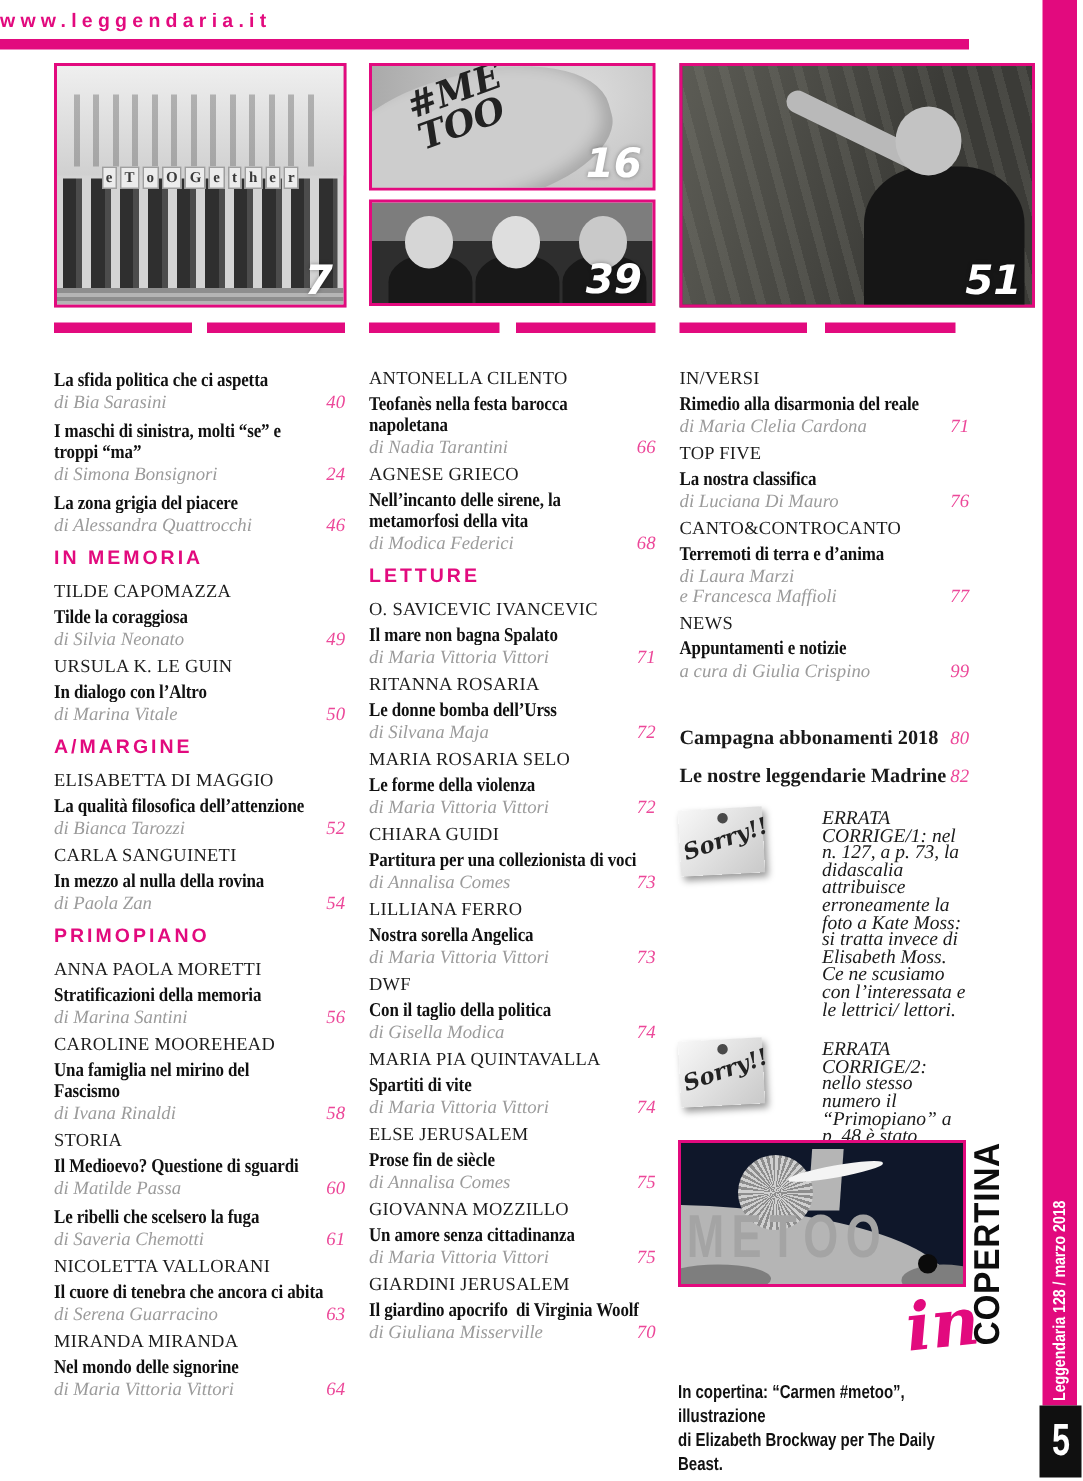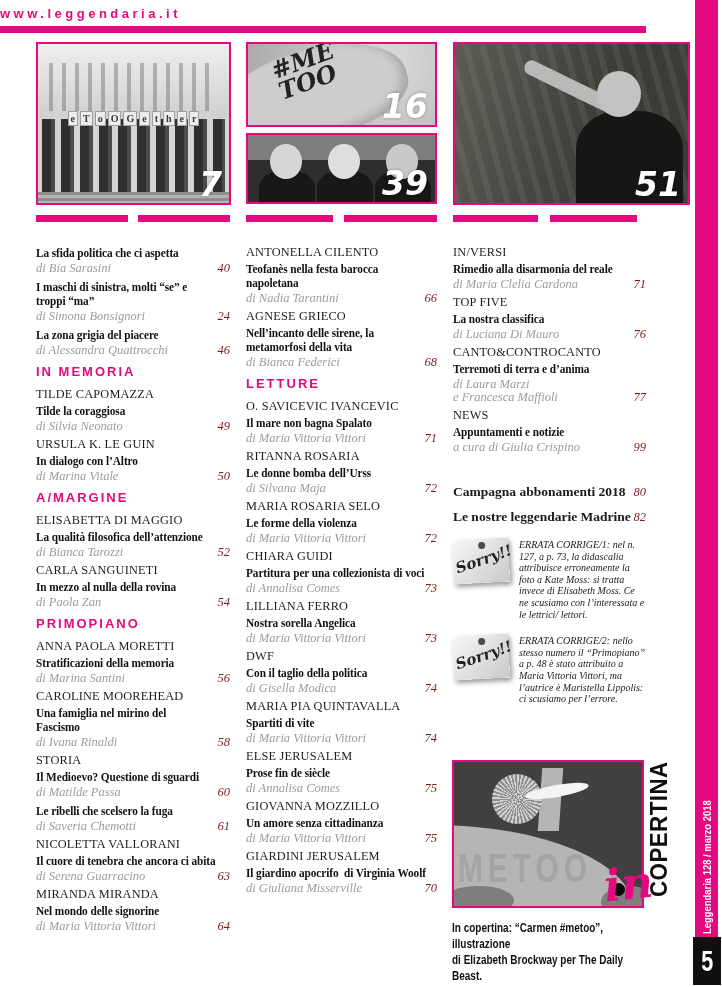--- a/index.html
+++ b/index.html
@@ -17,21 +17,21 @@
        transform-origin:0 0;transform:rotate(-90deg) scale(.82,1);white-space:nowrap;
        font-family:"Liberation Sans",sans-serif;font-weight:bold;font-size:11.5px;color:#fff;}
   .pagenum-box{position:absolute;left:693px;top:937px;width:28px;height:48px;background:#101010;
        display:flex;align-items:center;justify-content:center;}
   .pagenum-box span{color:#fff;font-family:"Liberation Sans",sans-serif;font-weight:bold;
        font-size:30px;transform:scaleX(.72);}
 
   
   .photo{position:absolute;border:2px solid var(--accent);box-sizing:border-box;overflow:hidden;}
   .photo-num{position:absolute;right:7px;bottom:2px;color:#fff;font-family:"DejaVu Sans",sans-serif;
-       font-weight:bold;font-style:italic;font-size:33px;line-height:1;text-shadow:0 0 3px rgba(0,0,0,.35);}
+       font-weight:bold;font-style:italic;font-size:27px;line-height:1;text-shadow:0 0 3px rgba(0,0,0,.35);}
   #photo7{left:36px;top:42px;width:195px;height:163px;background:#d4d4d4;}
   .p7-building{position:absolute;top:0;left:0;right:0;height:46%;
        background:linear-gradient(#efefef,#d0d0d0);}
   .p7-cols{position:absolute;top:12%;left:6%;right:6%;height:30%;
        background:repeating-linear-gradient(90deg,rgba(110,110,110,.45) 0 4px,transparent 4px 13px);}
   .p7-crowd{position:absolute;bottom:7%;left:2%;right:2%;height:46%;
        background:repeating-linear-gradient(90deg,#2f2f2f 0 9px,#4c4c4c 9px 13px,transparent 13px 19px);}
   .p7-steps{position:absolute;bottom:0;left:0;right:0;height:7%;
        background:repeating-linear-gradient(#8e8e8e 0 3px,#b5b5b5 3px 6px);}
   .p7-letters{position:absolute;top:42%;left:3%;right:3%;display:flex;gap:2px;justify-content:center;}
@@ -65,38 +65,38 @@
   #col-mid{left:246px;width:191px;}
   #col-right{left:453px;width:193px;}
   .sec{font-family:"Liberation Sans",sans-serif;font-weight:bold;font-size:13px;line-height:15px;
        letter-spacing:2px;color:var(--accent);margin:7px 0 9px;}
   .cat{font-size:12.3px;line-height:13px;color:#1c1c1c;letter-spacing:.2px;margin:0 0 3px;white-space:nowrap;}
   .entry{margin-bottom:5px;}
   .entry .t{font-weight:bold;font-size:13px;line-height:14px;color:#111;margin-bottom:2px;
        white-space:pre;transform:scaleX(.87);transform-origin:0 50%;letter-spacing:-.1px;}
   .row{display:flex;justify-content:space-between;align-items:baseline;
        font-style:italic;font-size:12.5px;line-height:13px;color:#9b9b9b;}
-  .pg{font-style:italic;color:#7f1d1d;}
+  .pg{font-style:italic;color:#ec4899;}
   .spacer{height:26px;}
   .bold-row{display:flex;justify-content:space-between;align-items:baseline;
        font-weight:bold;font-size:13.5px;line-height:14px;margin-bottom:11px;}
   .bold-row .pg{font-weight:normal;font-size:12.5px;}
 
   
   .errata{display:flex;gap:10px;margin-top:15px;align-items:flex-start;}
   .sticky{flex:0 0 auto;width:56px;height:44px;position:relative;transform:rotate(-3deg);
        background:linear-gradient(135deg,#f8f8f8,#c9c9c9);box-shadow:2px 3px 5px rgba(0,0,0,.4);}
   .pin{position:absolute;top:3px;left:26px;width:7px;height:7px;border-radius:50%;background:#4a4a4a;}
   .sorry{display:block;padding-top:12px;text-align:center;transform:rotate(-16deg);
        font-family:"DejaVu Serif",serif;font-weight:bold;font-style:italic;font-size:15px;color:#222;}
-  .etxt{font-style:italic;font-size:10px;line-height:11.6px;color:#1a1a1a;}
+  .etxt{font-style:italic;font-size:13px;line-height:11.6px;color:#1a1a1a;margin-left:29px;}
 
   
-  .cover-art{position:absolute;left:452px;top:760px;width:192px;height:148px;
-       border:2px solid var(--accent);box-sizing:border-box;background:#404040;overflow:hidden;}
+  .cover-art{position:absolute;left:452px;top:760px;width:192px;height:98px;
+       border:2px solid var(--accent);box-sizing:border-box;background:#0f172a;overflow:hidden;}
   .skirt{position:absolute;left:-16%;bottom:-10%;width:112%;height:66%;background:#b5b5b5;
        border-top-right-radius:95% 90%;}
   .bodice{position:absolute;left:46%;top:4%;width:11%;height:44%;background:#b5b5b5;
        transform:skewX(-4deg);}
   .fan{position:absolute;left:20%;top:8%;width:50px;height:50px;border-radius:50%;
        background:repeating-conic-gradient(#d0d0d0 0 5deg,#8d8d8d 5deg 10deg);}
   .ribbon{position:absolute;left:38%;top:16%;width:34%;height:8%;background:#f4f4f4;
        border-radius:50%;transform:rotate(-10deg);}
   .blob{position:absolute;background:#7e7e7e;border-radius:50%;}
   .cov-metoo{position:absolute;left:2%;bottom:14%;font-family:"Liberation Sans",sans-serif;
@@ -288,21 +288,21 @@
         <div class="row">
           <span>di Nadia Tarantini</span>
           <span class="pg">66</span>
         </div>
       </div>
       <div class="cat">AGNESE GRIECO</div>
       <div class="entry">
         <div class="t">Nell’incanto delle sirene, la
 metamorfosi della vita</div>
         <div class="row">
-          <span>di Bianca Federici</span>
+          <span>di Modica Federici</span>
           <span class="pg">68</span>
         </div>
       </div>
       <div class="sec">LETTURE</div>
       <div class="cat">O. SAVICEVIC IVANCEVIC</div>
       <div class="entry">
         <div class="t">Il mare non bagna Spalato</div>
         <div class="row">
           <span>di Maria Vittoria Vittori</span>
           <span class="pg">71</span>

